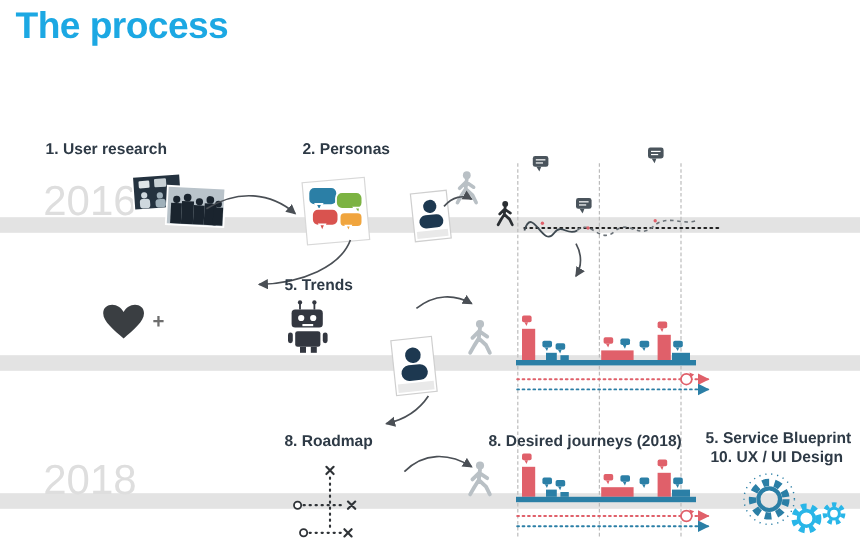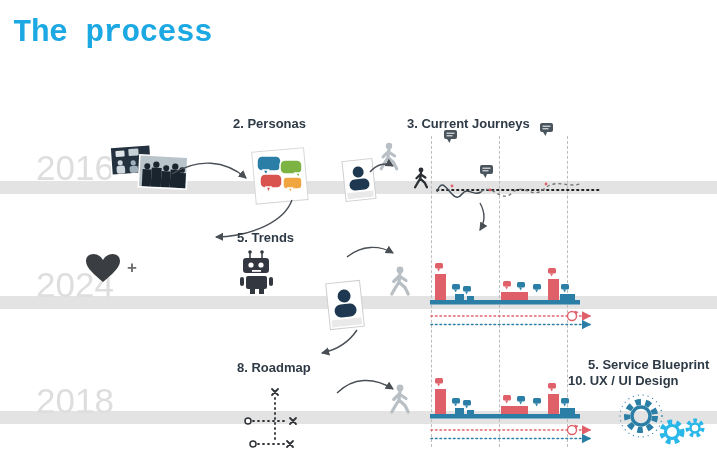--- a/index.html
+++ b/index.html
@@ -1,38 +1,37 @@
 <!DOCTYPE html>
 <html style="--accent-cyan: #1ca8e3; --band-gray: #e3e3e3; --year-gray: #dedede; --label-dark: #2e3a46; --journey-red: #e0606a; --journey-blue: #2b7fa6; --gear-cyan: #29b6e8;"><head>
 <meta charset="utf-8">
 <style>
   html,body{margin:0;padding:0;background:#fff;}
   .stage{position:relative;width:717px;height:465px;background:#fff;overflow:hidden;
          font-family:"Liberation Sans",sans-serif;}
-  .title{position:absolute;left:13px;top:15px;font-size:31px;font-weight:800;
-         color:var(--accent-cyan,#1ca8e3);letter-spacing:-0.5px;font-family:Liberation Mono, monospace;}
+  .title{position:absolute;left:13px;top:4px;font-size:31px;font-weight:800;
+         color:var(--accent-cyan,#1ca8e3);letter-spacing:-0.5px;}
   .band{position:absolute;left:0;width:717px;height:13px;background:var(--band-gray,#e3e3e3);}
   .year{position:absolute;left:36px;font-size:35px;font-weight:400;
         color:var(--year-gray,#dedede);line-height:1;}
   .vline{position:absolute;top:136px;height:311px;width:0;border-left:1px dashed #bcbcbc;}
   .lbl{position:absolute;font-size:13px;font-weight:700;color:var(--label-dark,#2e3a46);white-space:nowrap;}
   .plus{position:absolute;left:127px;top:258px;font-size:17px;font-weight:700;color:#6e6e6e;}
   svg.art{position:absolute;left:0;top:0;}
 </style>
 </head>
 <body>
 
 <div class="stage">
 
   <div class="band" style="top:181px"></div>
   <div class="band" style="top:296px"></div>
   <div class="band" style="top:411px"></div>
 
   <div class="year" style="top:150px">2016</div>
-  <div class="year" style="top:267px">2024</div>
   <div class="year" style="top:383px">2018</div>
 
   <div class="vline" style="left:431px"></div>
   <div class="vline" style="left:499px"></div>
   <div class="vline" style="left:567px"></div>
 
   <svg class="art" width="717" height="465" viewBox="0 0 717 465">
     <defs>
       <marker id="mD" markerWidth="7" markerHeight="7" refX="5.2" refY="3" orient="auto">
         <path d="M0,0 L6,3 L0,6 Z" fill="#4a4f55"></path>
@@ -231,23 +230,24 @@
       <path d="M172,174 C198,158 225,160 246,178" marker-end="url(#mD)"></path>
       <path d="M292,200 C284,222 252,236 216,237" marker-end="url(#mD)"></path>
       <path d="M370,172 C377,164 386,162 393,166" marker-end="url(#mD)"></path>
       <path d="M480,203 C485,212 485,222 480,230" marker-end="url(#mD)"></path>
       <path d="M347,257 C362,245 379,245 393,253" marker-end="url(#mD)"></path>
       <path d="M357,330 C349,342 336,350 322,353" marker-end="url(#mD)"></path>
       <path d="M337,393 C353,377 374,377 393,389" marker-end="url(#mD)"></path>
     </g>
   </svg>
 
-  <div class="lbl" style="left:233px;top:116px">2. Personas</div>
-  <div class="lbl" style="left:407px;top:116px">3. Current Journeys</div>
+  <div class="lbl" style="left:38px;top:116px">1. User research</div>
+  <div class="lbl" style="left:252px;top:116px">2. Personas</div>
   <div class="lbl" style="left:237px;top:230px">5. Trends</div>
   <div class="lbl" style="left:237px;top:360px">8. Roadmap</div>
+  <div class="lbl" style="left:407px;top:360px">8. Desired journeys (2018)</div>
   <div class="lbl" style="left:588px;top:357px">5. Service Blueprint</div>
-  <div class="lbl" style="left:568px;top:373px">10. UX / UI Design</div>
+  <div class="lbl" style="left:592px;top:373px">10. UX / UI Design</div>
 
   <div class="plus">+</div>
 
   <div class="title">The process</div>
 </div>
 
 </body></html>

